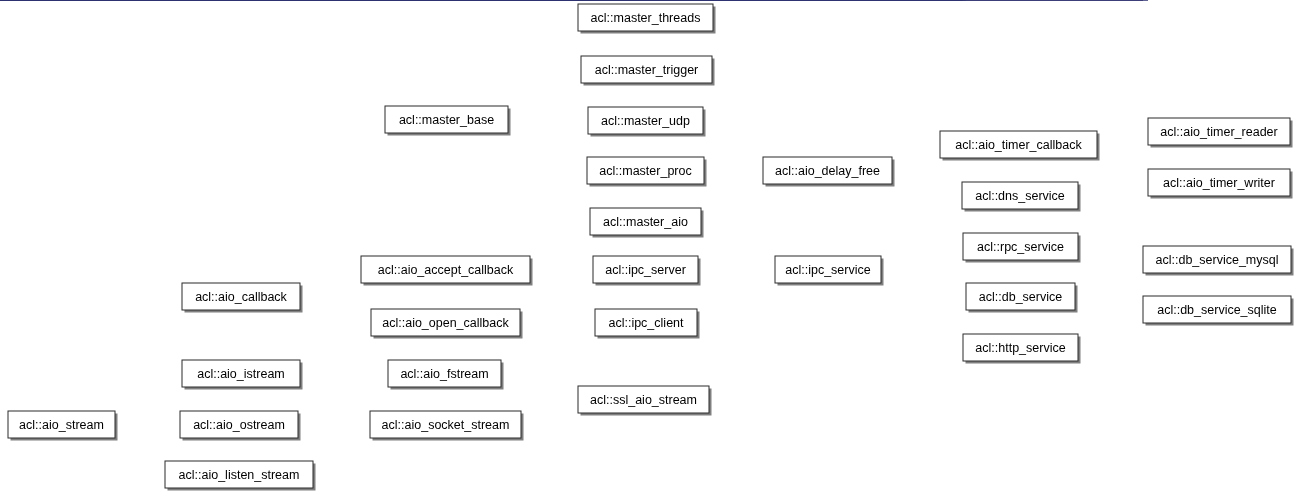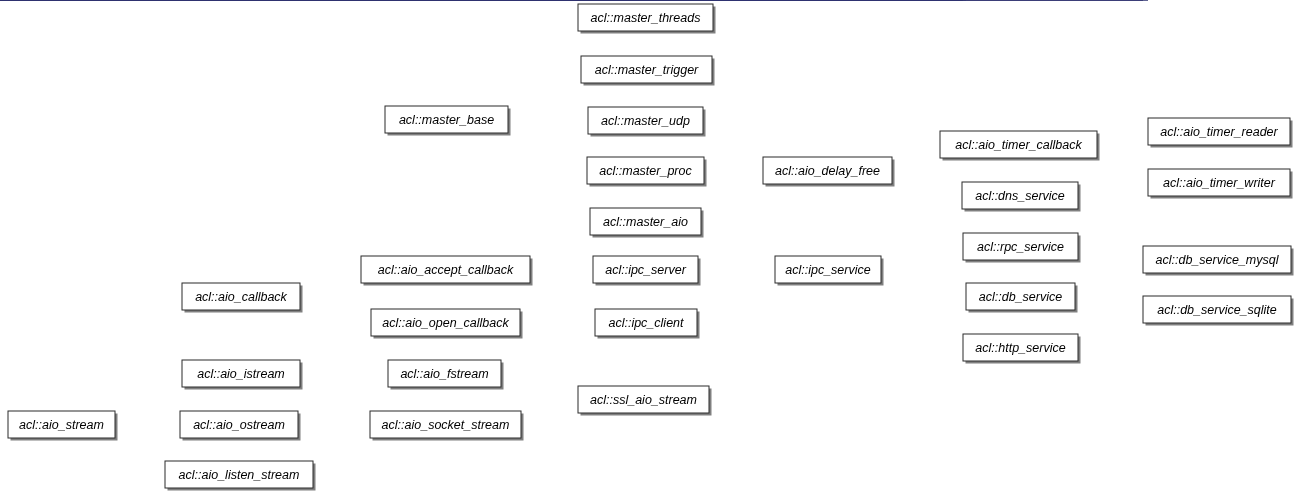--- a/index.html
+++ b/index.html
@@ -9,21 +9,20 @@
   }
   body {
     font-family: "Liberation Sans", sans-serif;
   }
   #diagram-root {
     position: relative;
     width: 1301px;
     height: 493px;
     background: #ffffff;
     overflow: hidden;
-    font-style: italic;
   }
   svg#graph {
     position: absolute;
     top: 0;
     left: 0;
     width: 1301px;
     height: 493px;
   }
   .node-rect {
     fill: #ffffff;

